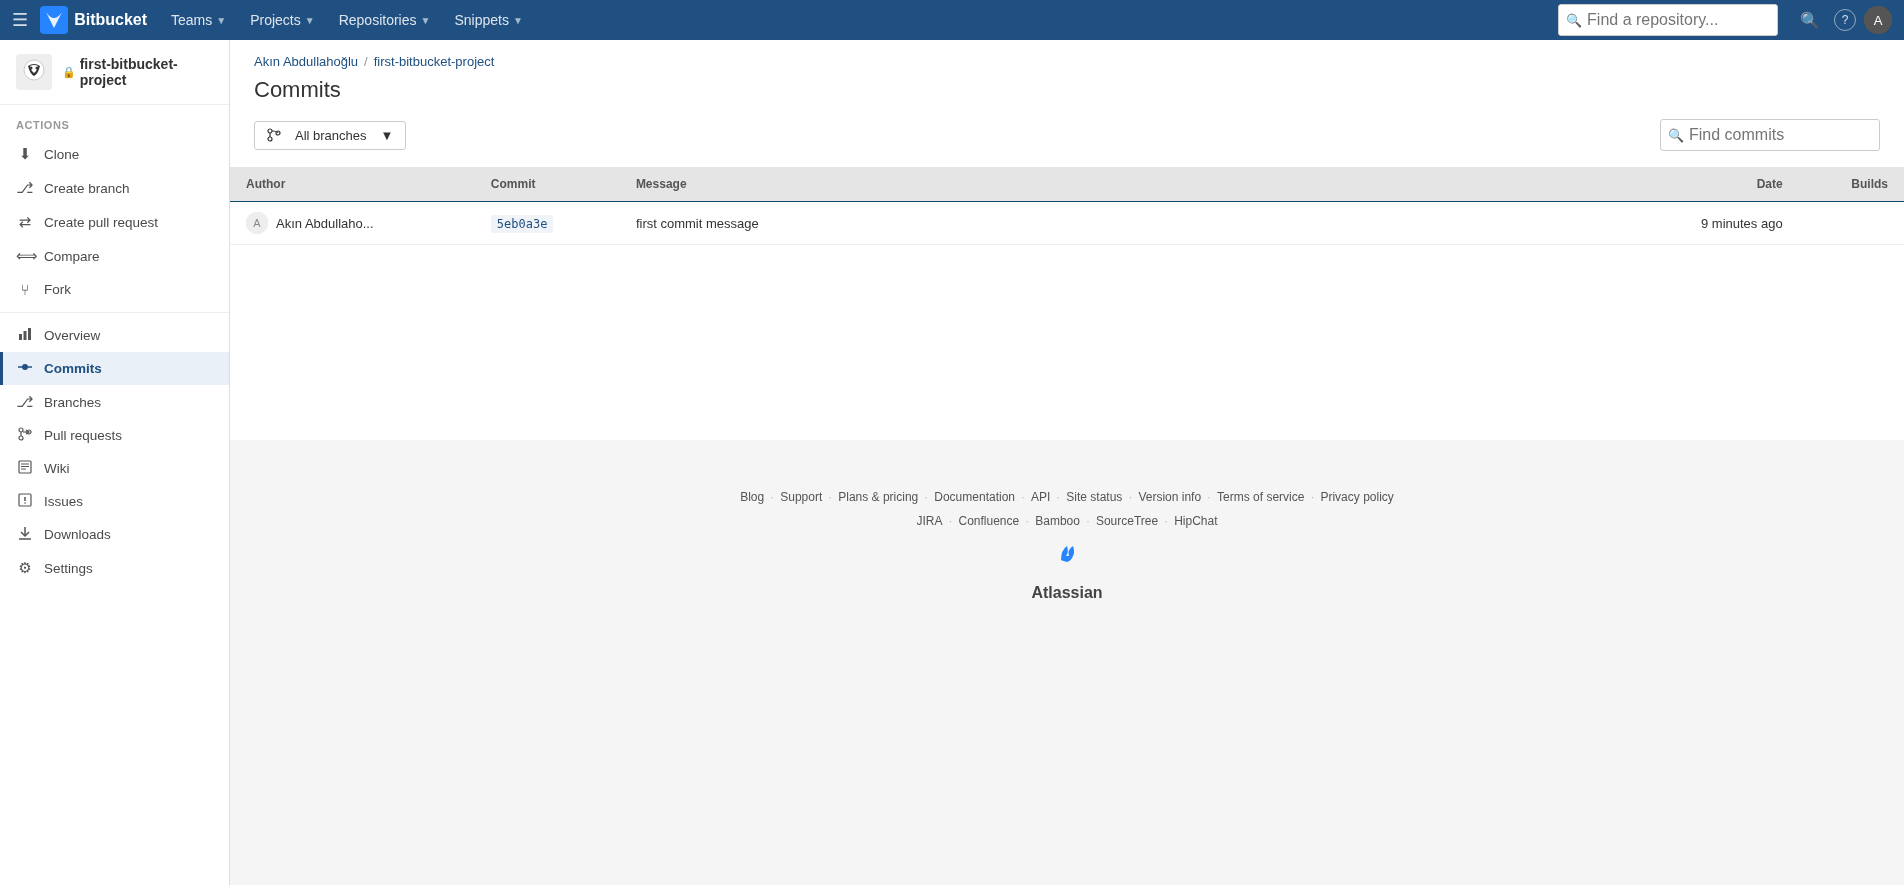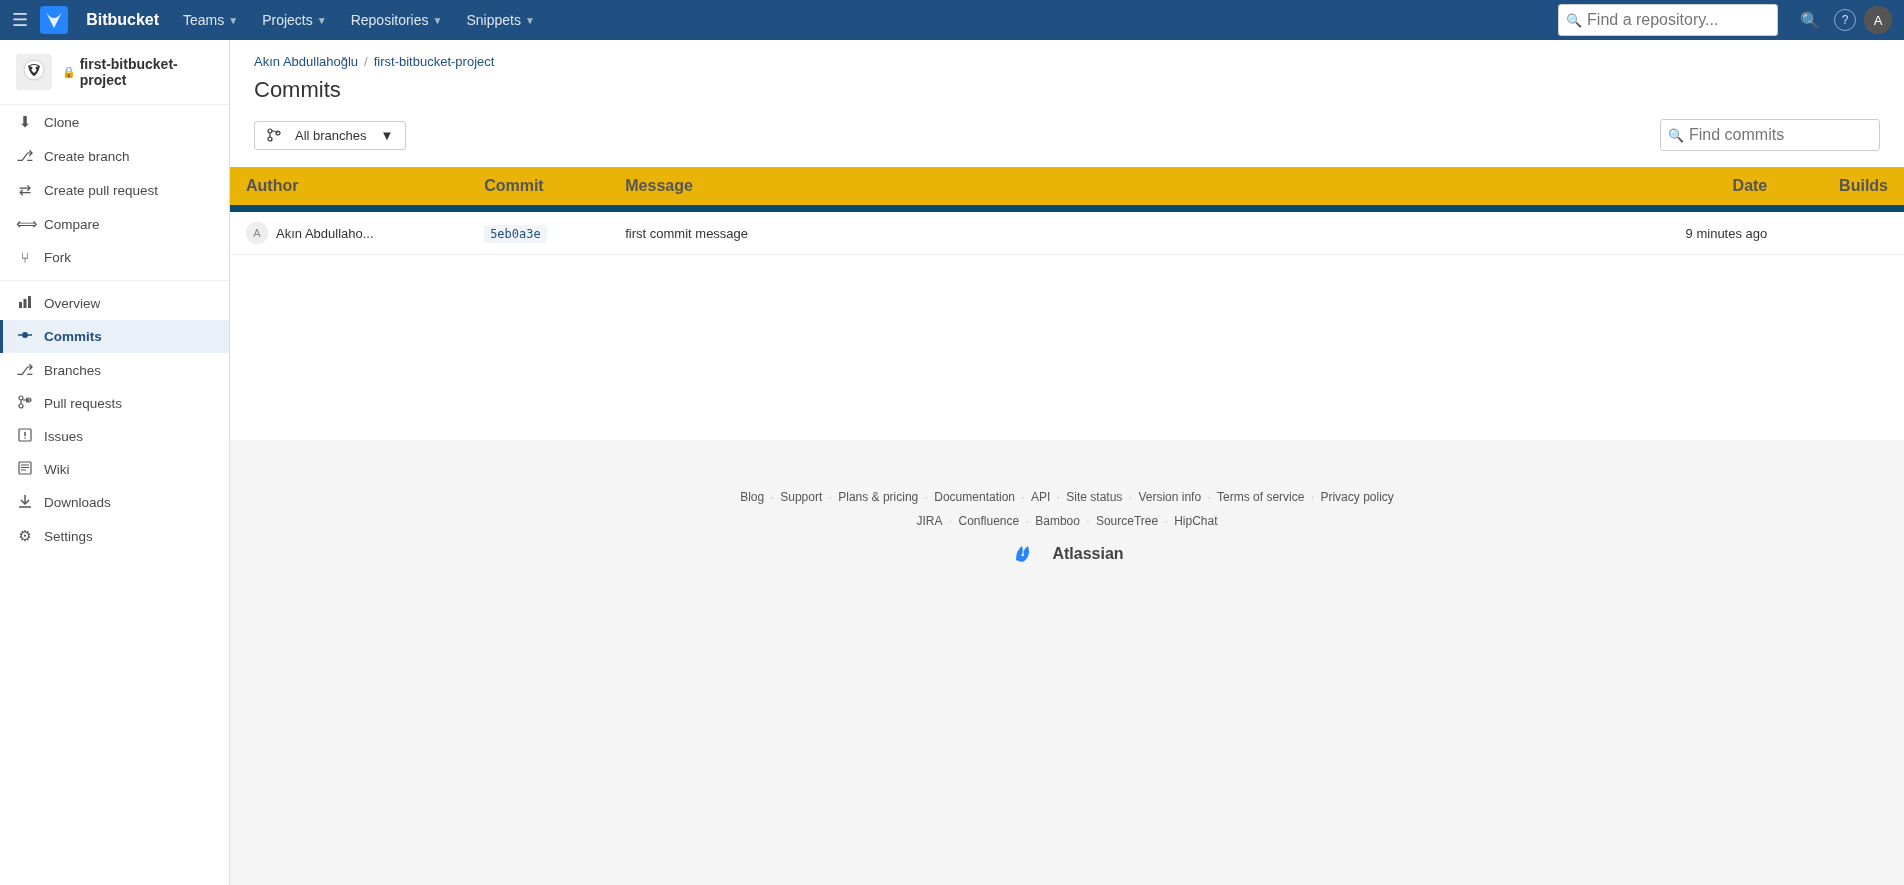--- a/index.html
+++ b/index.html
@@ -11,21 +11,21 @@
       height: 40px;
       display: flex;
       align-items: center;
       padding: 0 12px;
       color: white;
       gap: 4px;
     }
     .topnav-logo {
       display: flex;
       align-items: center;
-      gap: 18px;
+      gap: 6px;
       margin-right: 10px;
     }
     .topnav-logo .logo-icon {
       width: 28px;
       height: 28px;
       background: #2684FF;
       border-radius: 4px;
       display: flex;
       align-items: center;
       justify-content: center;
@@ -210,25 +210,25 @@
 
     
     .commits-table {
       width: 100%;
       border-collapse: collapse;
       margin-top: 0;
     }
     .commits-table th {
       text-align: left;
       padding: 10px 16px;
-      font-size: 16px;
+      font-size: 12px;
       font-weight: 600;
       color: #555;
-      border-bottom: 7px solid #0c4a6e;
-      background: #eab308;
+      border-bottom: 1px solid #0c4a6e;
+      background: #e5e5e5;
     }
     .commits-table td {
       padding: 10px 16px;
       border-bottom: 1px solid #eee;
       font-size: 13px;
       color: #333;
       vertical-align: middle;
       background: #fff;
     }
     .author-cell {
@@ -290,20 +290,21 @@
       font-size: 12px;
       text-decoration: none;
     }
     .atlassian-logo {
       display: flex;
       justify-content: center;
       align-items: center;
       gap: 18px;
       color: #444;
       font-size: 18px;
+      flex-direction: column;
     }
     .atlassian-icon {
       width: 24px;
       height: 24px;
     }
   </style>
 </head>
 <body>
 
 <nav class="topnav">
@@ -362,20 +363,21 @@
           <circle cx="15" cy="14" r="1.5" fill="#333"></circle>
           <circle cx="21" cy="14" r="1.5" fill="#333"></circle>
         </svg>
       </div>
       <div class="repo-name">
         <span style="font-size:11px; color:#888;">🔒</span>
         <span>first-bitbucket-project</span>
       </div>
     </div>
 
+    <div class="section-label">ACTIONS</div>
     <div class="sidebar-item">
       <span class="sidebar-icon">⬇</span>
       <span>Clone</span>
     </div>
     <div class="sidebar-item">
       <span class="sidebar-icon">⎇</span>
       <span>Create branch</span>
     </div>
     <div class="sidebar-item">
       <span class="sidebar-icon">⇄</span>
@@ -427,36 +429,36 @@
           <path d="M5 5 Q9 5 9 5" stroke="#555" stroke-width="1.2" fill="none"></path>
           <path d="M8 3 L11 5 L8 7" stroke="#555" stroke-width="1.2" fill="none"></path>
         </svg>
       </span>
       <span>Pull requests</span>
     </div>
     <div class="sidebar-item">
       <span class="sidebar-icon">
         <svg width="14" height="14" viewBox="0 0 14 14">
           <rect x="1" y="1" width="12" height="12" rx="1" stroke="#555" stroke-width="1.2" fill="none"></rect>
-          <line x1="7" y1="4" x2="7" y2="8" stroke="#555" stroke-width="1.5"></line>
-          <circle cx="7" cy="10" r="0.8" fill="#555"></circle>
+          <line x1="3" y1="4" x2="11" y2="4" stroke="#555" stroke-width="1"></line>
+          <line x1="3" y1="6.5" x2="11" y2="6.5" stroke="#555" stroke-width="1"></line>
+          <line x1="3" y1="9" x2="8" y2="9" stroke="#555" stroke-width="1"></line>
         </svg>
       </span>
-      <span>Issues</span>
+      <span>Wiki</span>
     </div>
     <div class="sidebar-item">
       <span class="sidebar-icon">
         <svg width="14" height="14" viewBox="0 0 14 14">
           <rect x="1" y="1" width="12" height="12" rx="1" stroke="#555" stroke-width="1.2" fill="none"></rect>
-          <line x1="3" y1="4" x2="11" y2="4" stroke="#555" stroke-width="1"></line>
-          <line x1="3" y1="6.5" x2="11" y2="6.5" stroke="#555" stroke-width="1"></line>
-          <line x1="3" y1="9" x2="8" y2="9" stroke="#555" stroke-width="1"></line>
+          <line x1="7" y1="4" x2="7" y2="8" stroke="#555" stroke-width="1.5"></line>
+          <circle cx="7" cy="10" r="0.8" fill="#555"></circle>
         </svg>
       </span>
-      <span>Wiki</span>
+      <span>Issues</span>
     </div>
     <div class="sidebar-item">
       <span class="sidebar-icon">
         <svg width="14" height="14" viewBox="0 0 14 14">
           <line x1="7" y1="1" x2="7" y2="9" stroke="#555" stroke-width="1.5"></line>
           <polyline points="3,6 7,10 11,6" stroke="#555" stroke-width="1.5" fill="none"></polyline>
           <line x1="1" y1="13" x2="13" y2="13" stroke="#555" stroke-width="1.5"></line>
         </svg>
       </span>
       <span>Downloads</span>

